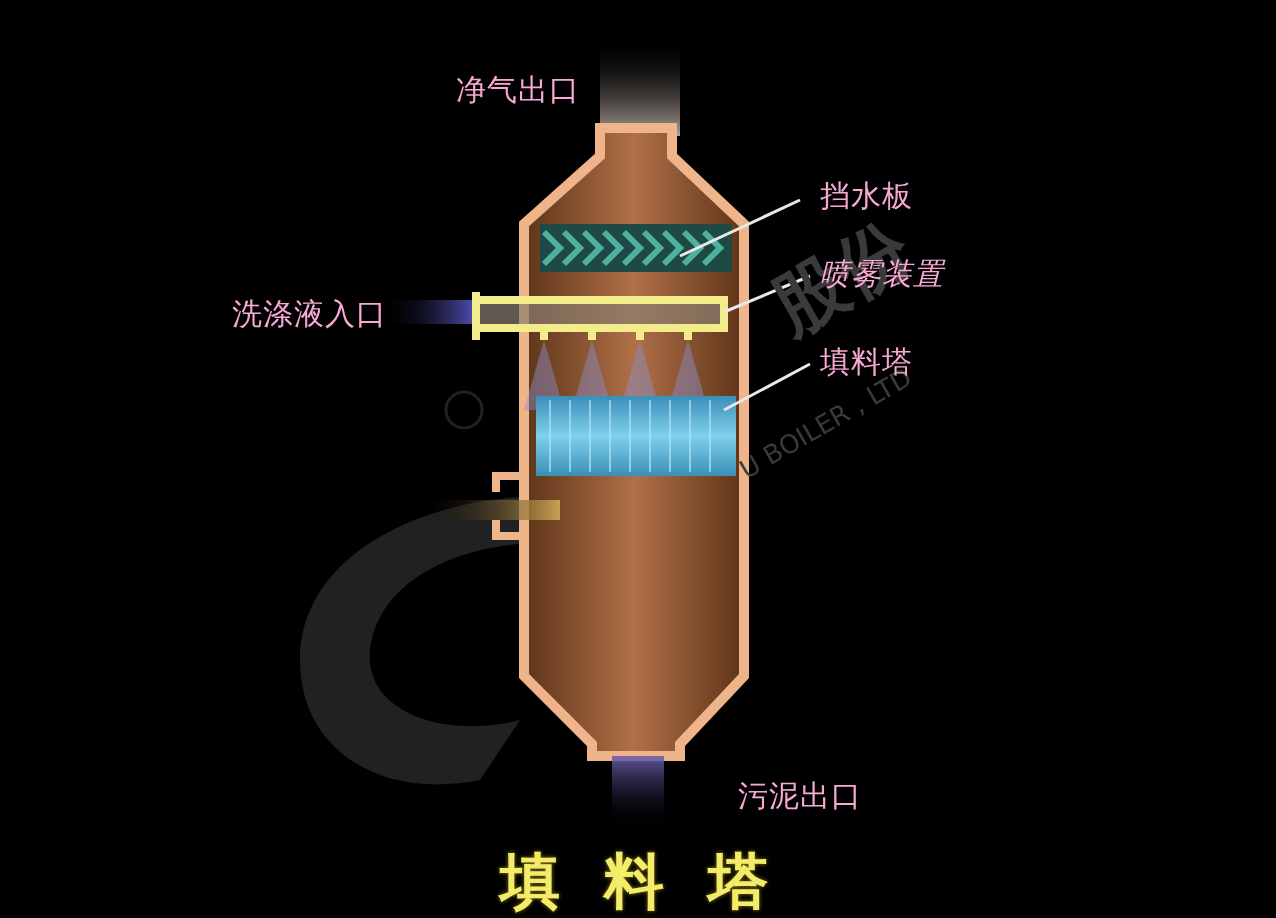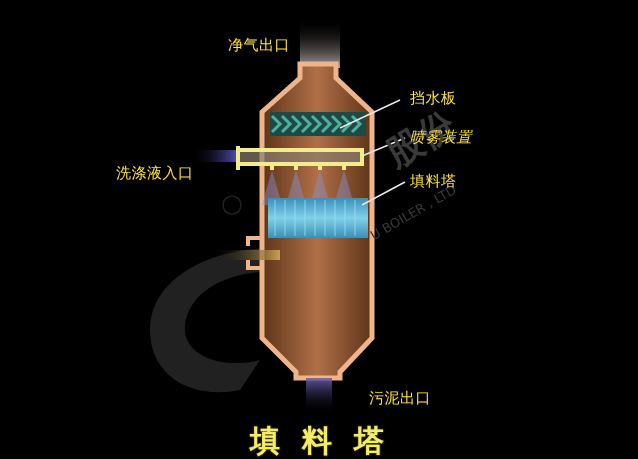--- a/index.html
+++ b/index.html
@@ -1,19 +1,19 @@
 <!DOCTYPE html>
 <html><head>
 <meta charset="utf-8">
 <style>
   html, body { margin: 0; padding: 0; background: #000; }
   body { width: 638px; height: 459px; overflow: hidden; position: relative; font-family: "DejaVu Serif", serif; }
   #stage { position: absolute; left: 0; top: 0; width: 638px; height: 459px; }
   .label {
-    position: absolute; color: #fde047; font-size: 15px; white-space: nowrap;
+    position: absolute; color: #f9a8d4; font-size: 15px; white-space: nowrap;
     font-family: "DejaVu Serif", serif; letter-spacing: 0.5px;
   }
   .title {
     position: absolute; left: 250px; top: 421px; color: #f3ec6a; font-size: 30px;
     font-weight: bold; letter-spacing: 22px; font-family: "DejaVu Serif", serif;
     text-shadow: 0 0 2px #8a7a10;
   }
   .watermark-text {
     position: absolute; color: #3a3a3a; font-family: "DejaVu Sans", sans-serif;
   }
@@ -101,17 +101,17 @@
     </g>
   </svg>
 
   <span class="watermark-text" style="left:385px;top:115px;font-size:36px;font-weight:bold;transform:rotate(-30deg);">股份</span>
   <span class="watermark-text" style="left:365px;top:205px;font-size:13px;transform:rotate(-30deg);">U BOILER  ,  LTD</span>
 
   <span class="label" style="left:228px;top:36px;">净气出口</span>
   <span class="label" style="left:410px;top:89px;">挡水板</span>
   <span class="label" style="left:410px;top:128px;font-style:italic;">喷雾装置</span>
   <span class="label" style="left:410px;top:172px;">填料塔</span>
-  <span class="label" style="left:116px;top:164px;">洗涤液入口</span>
+  <span class="label" style="left:116px;top:148px;">洗涤液入口</span>
   <span class="label" style="left:338px;top:389px;margin-left:31px;">污泥出口</span>
 
   <div class="title">填料塔</div>
 </div>
 
 </body></html>

